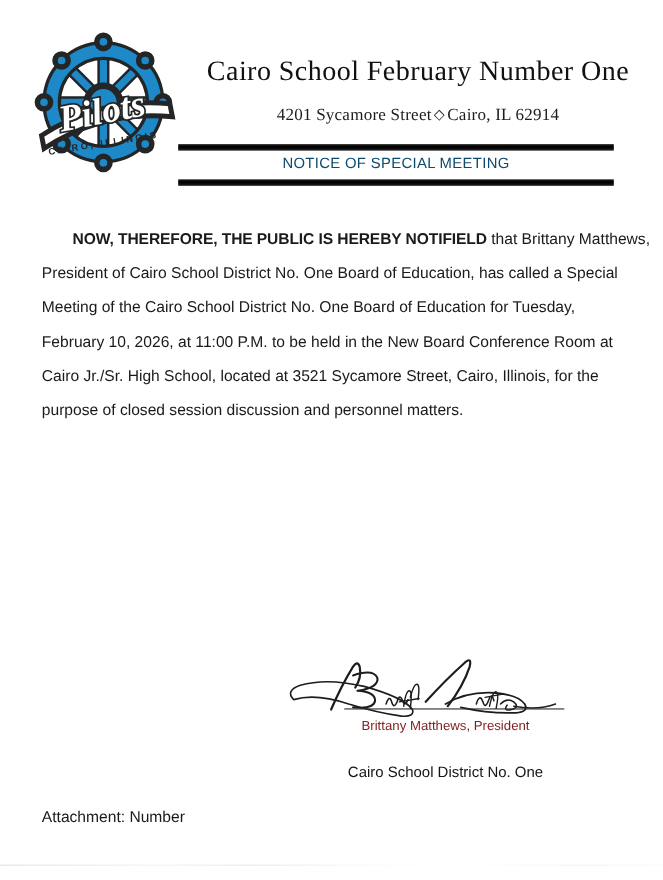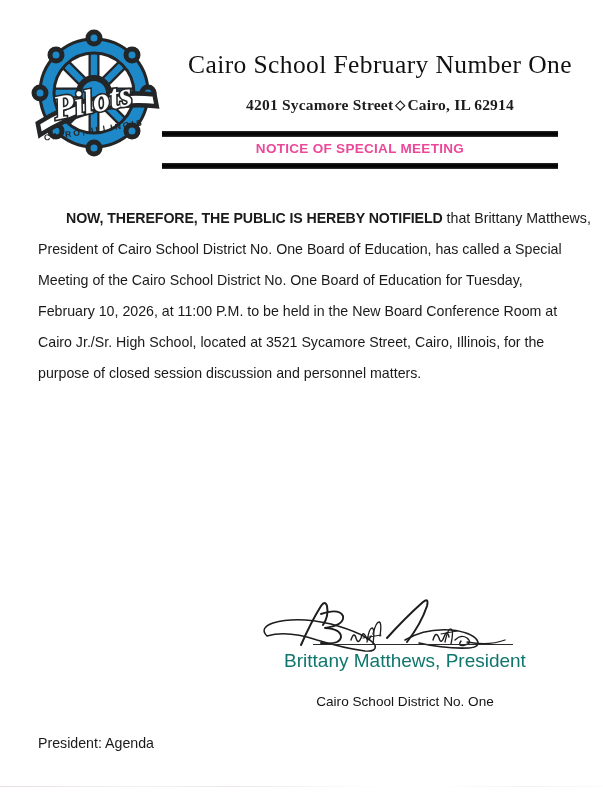--- a/index.html
+++ b/index.html
@@ -53,21 +53,20 @@
     position: absolute;
     left: 180px;
     top: 96px;
     width: 400px;
     text-align: center;
     font-family: "Liberation Serif", serif;
     font-size: 15.5px;
     letter-spacing: 0.2px;
     color: #1c1c1c;
     white-space: nowrap;
-    font-weight: bold;
   }
   .diamond-sep {
     font-size: 13px;
     position: relative;
     top: -1px;
     padding: 0 2px;
   }
 
   .rule {
     position: absolute;
@@ -79,23 +78,23 @@
   .rule-top { top: 131px; }
   .rule-bottom { top: 163px; }
 
   .notice-title {
     position: absolute;
     left: 162px;
     top: 141px;
     width: 396px;
     text-align: center;
     font-size: 13.5px;
-    font-weight: bold;
+    font-weight: normal;
     letter-spacing: 0.3px;
-    color: #ec4899;
+    color: #0c4a6e;
     white-space: nowrap;
   }
 
   
   .body-block {
     position: absolute;
     left: 38px;
     top: 203px;
     width: 520px;
   }
@@ -133,23 +132,23 @@
     width: 200px;
     height: 1px;
     background: #2a2a2a;
   }
   .sig-name {
     position: absolute;
     left: 0;
     top: 52px;
     width: 300px;
     text-align: center;
-    font-size: 19px;
+    font-size: 12px;
     line-height: 21px;
-    color: #0f766e;
+    color: #7f1d1d;
     white-space: nowrap;
   }
   .sig-org {
     position: absolute;
     left: 0;
     top: 73px;
     width: 300px;
     text-align: center;
     font-size: 13.6px;
     line-height: 21px;
@@ -287,16 +286,16 @@
         <path d="M200 42 q6 -6 12 -2 q6 5 -2 7 q-8 2 -4 -4" stroke-width="1.4"></path>
 
         <path d="M212 44 Q234 48 250 42" stroke-width="1.3"></path>
       </g>
     </svg>
     <div class="sig-line"></div>
     <div class="sig-name">Brittany Matthews, President</div>
     <div class="sig-org">Cairo School District No. One</div>
   </div>
 
-  <div class="attachment">President:  Agenda</div>
+  <div class="attachment">Attachment:  Number</div>
 
   <div class="scan-edge"></div>
 </div>
 
 </body></html>

